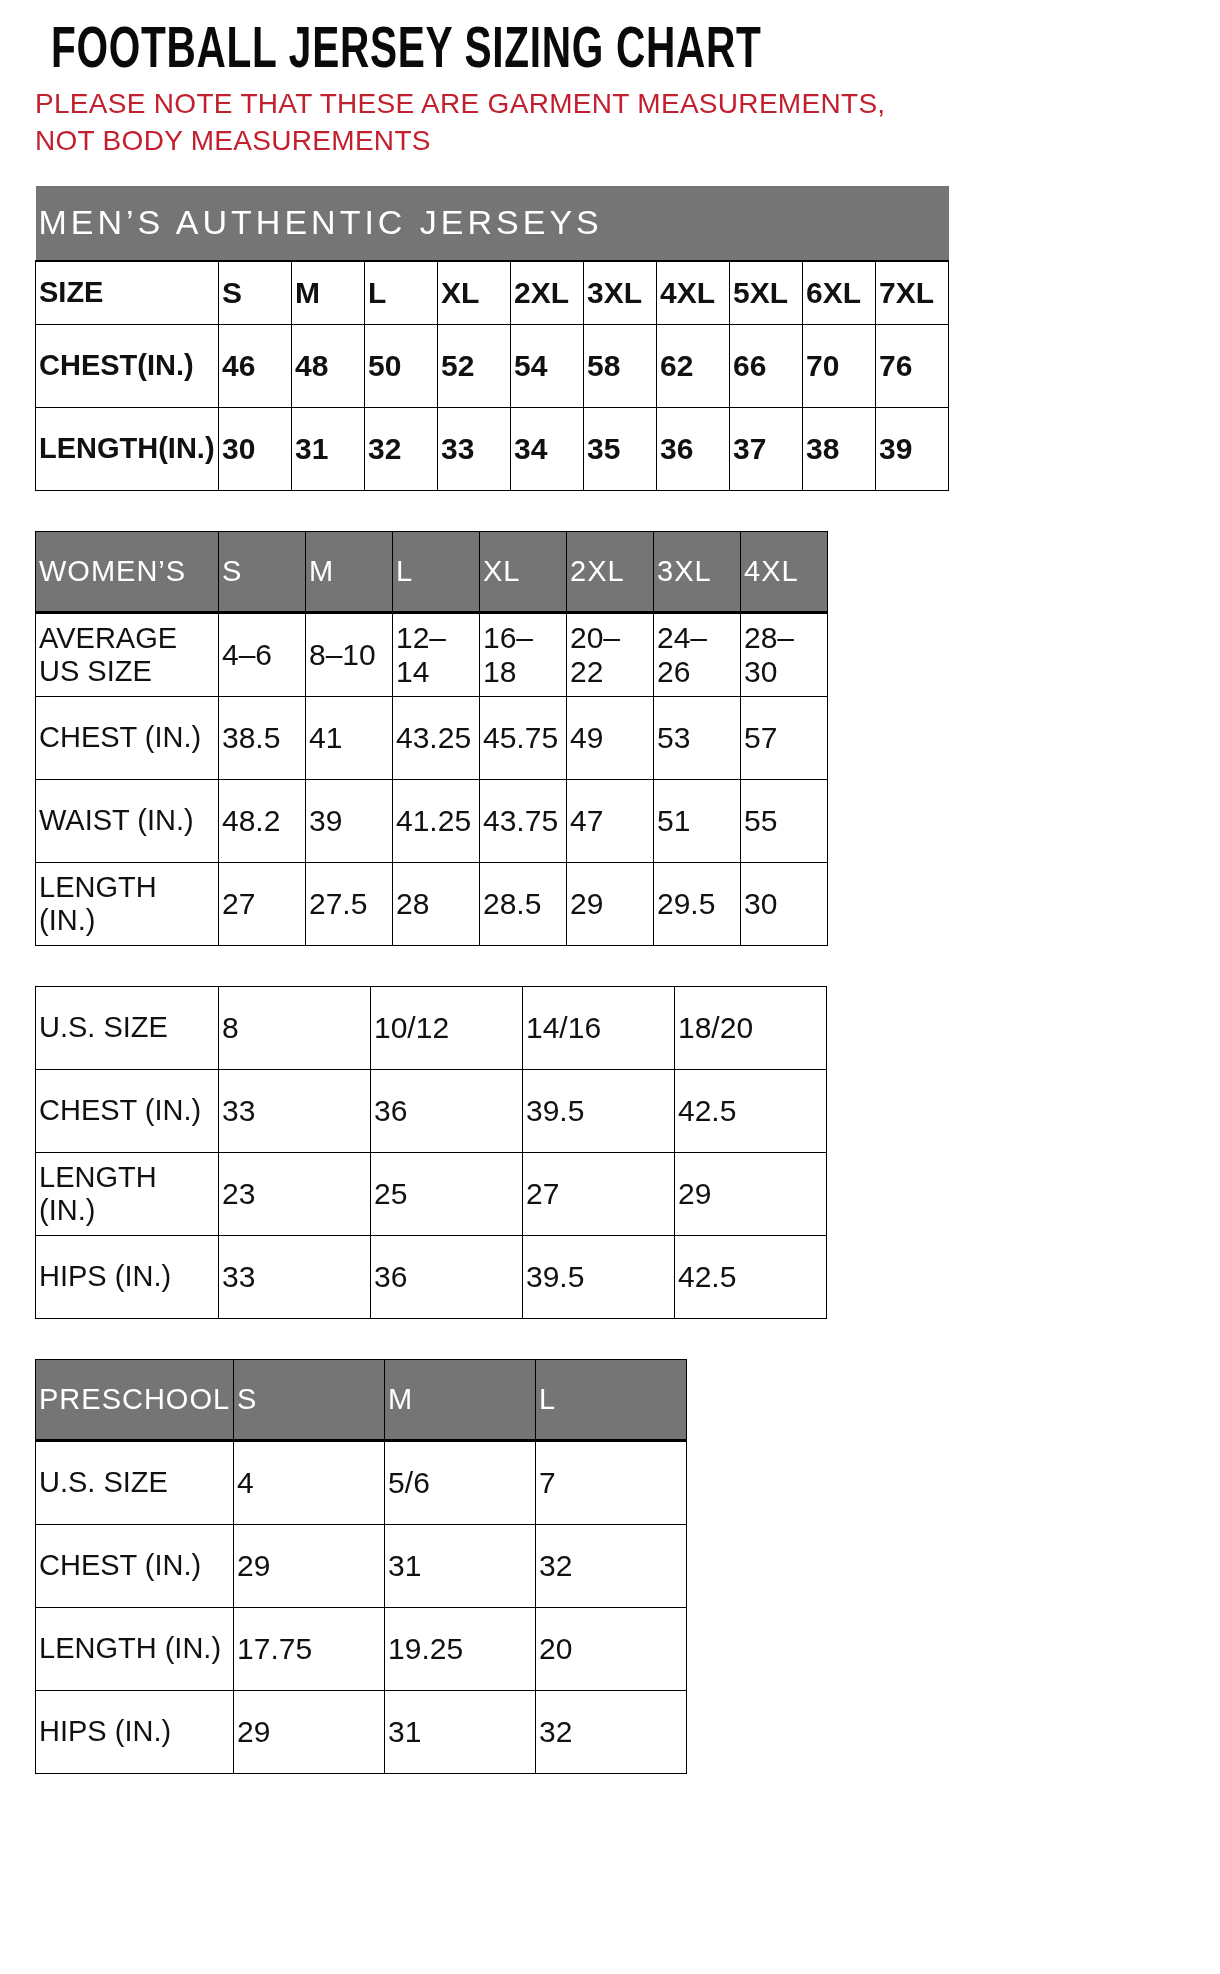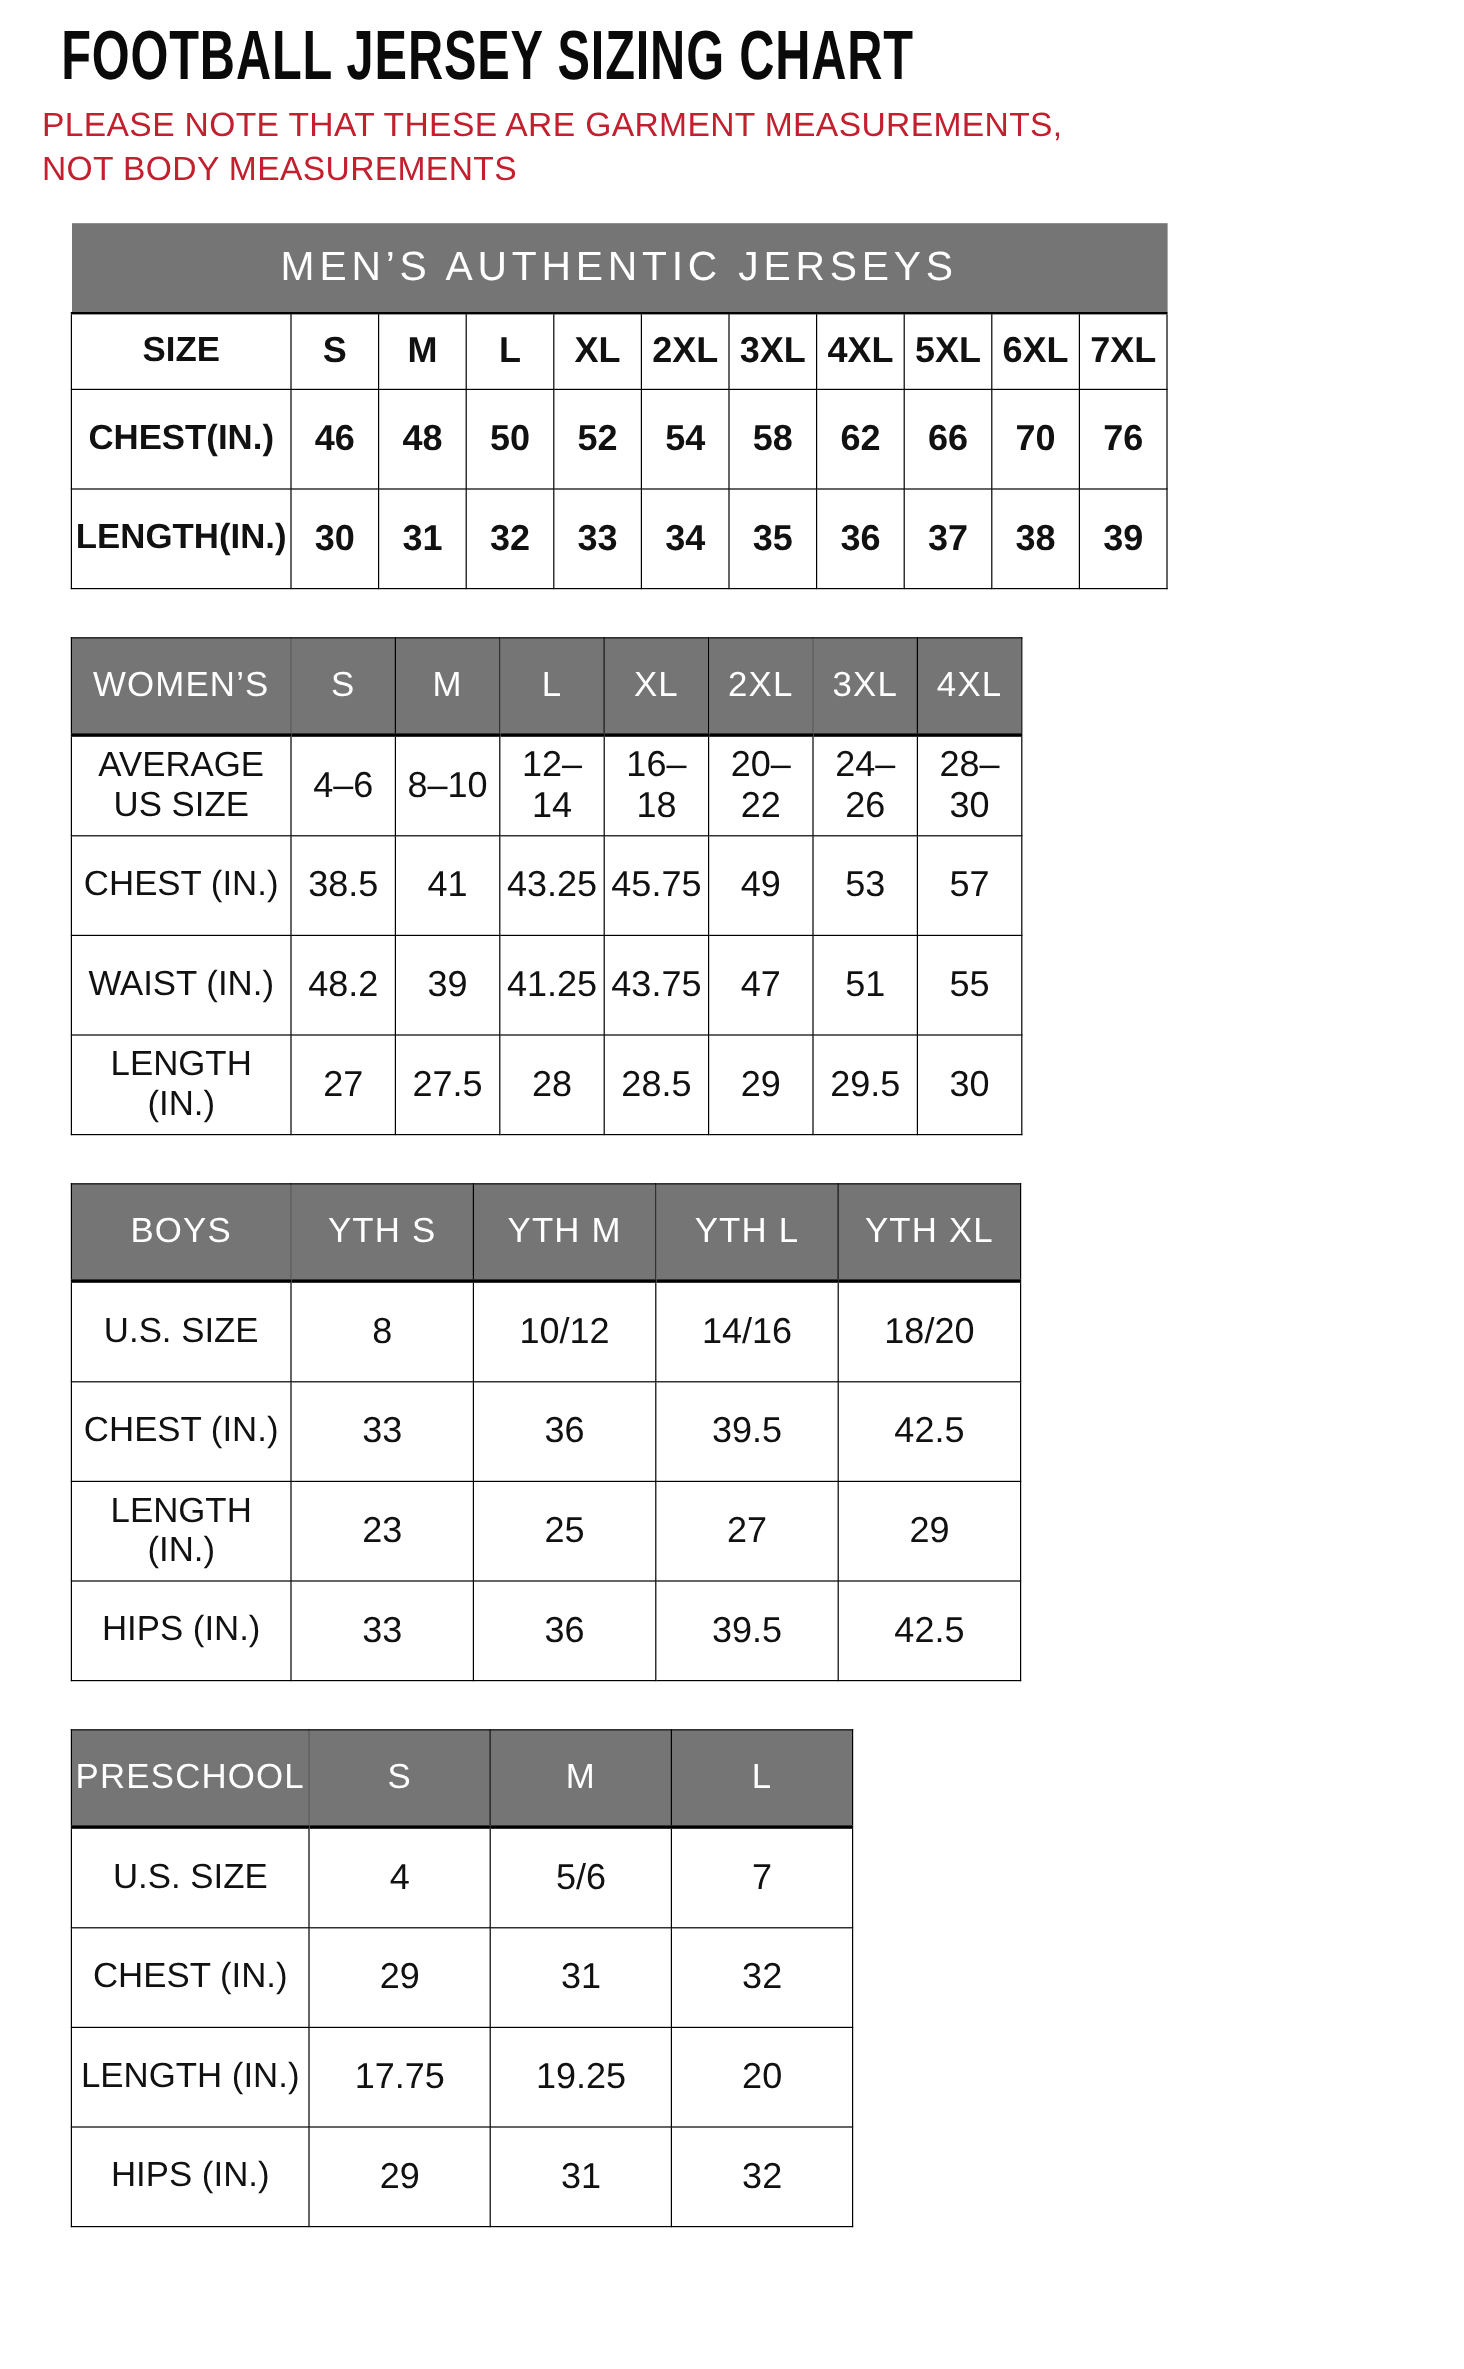--- a/index.html
+++ b/index.html
@@ -36,22 +36,20 @@
     max-width:912px;
     letter-spacing:0.3px;
     margin:0 0 26px 0;
   }
 
   .tbl-wrap{margin:0 0 40px 0;}
 
   table.sz{
     border-collapse:collapse;
     table-layout:fixed;
-    text-align:center;
-    margin-left:24px;
   }
   table.sz td{
     border:1px solid #000;
     font-size:30px;
     color:#111;
     padding:0 3px;
     overflow:hidden;
   }
   
   table.sz td.banner{
@@ -230,27 +228,20 @@
   <div class="tbl-wrap">
       <table class="sz tbl-boys">
         <colgroup>
           <col class="col-label">
           <col class="col-data">
           <col class="col-data">
           <col class="col-data">
           <col class="col-data">
         </colgroup>
         <tbody>
-          <tr class="hdr">
-            <td>BOYS</td>
-            <td>YTH S</td>
-            <td>YTH M</td>
-            <td>YTH L</td>
-            <td>YTH XL</td>
-          </tr>
           <tr class="data">
             <td class="lbl">U.S. SIZE</td>
             <td>8</td>
             <td>10/12</td>
             <td>14/16</td>
             <td>18/20</td>
           </tr>
           <tr class="data">
             <td class="lbl">CHEST (IN.)</td>
             <td>33</td>

